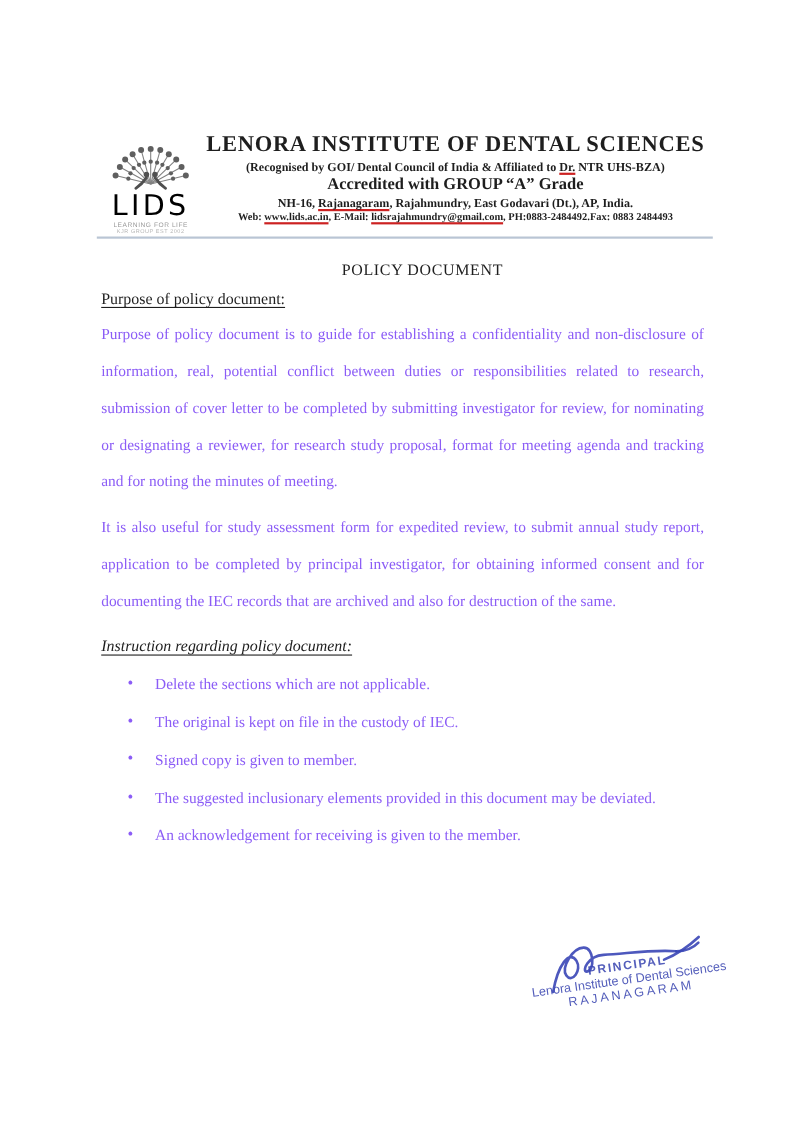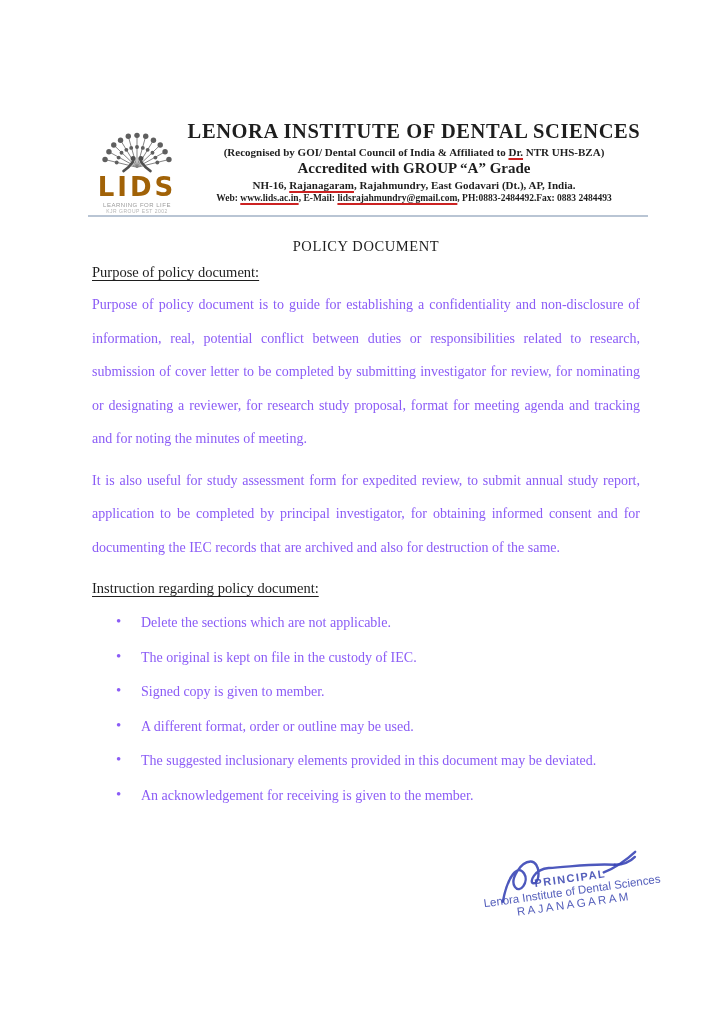--- a/index.html
+++ b/index.html
@@ -12,52 +12,52 @@
     font-family:"Liberation Serif","DejaVu Serif",serif;
     color:#1e1e1e;
     overflow:hidden;
   }
 
   
   .header { position:absolute; left:88px; top:116px; width:554px; display:flex; }
   .logo-block { width:98px; flex:0 0 98px; text-align:center; }
   .logo-acronym {
     font-family:"DejaVu Sans","Liberation Sans",sans-serif;
-    font-weight:bold; font-size:26px; letter-spacing:3px;
-    color:#a16207; line-height:1; margin-top:-2px;
+    font-weight:normal; font-size:26px; letter-spacing:3px;
+    color:#000000; line-height:1; margin-top:-2px;
   }
   .logo-tagline { font-family:"Liberation Sans",sans-serif; font-size:6px; color:#9a9a9a; letter-spacing:0.5px; margin-top:2px; }
   .logo-subtagline { font-family:"Liberation Sans",sans-serif; font-size:5px; color:#b5b5b5; letter-spacing:0.5px; }
 
   .header-text { flex:1; text-align:center; padding-top:4px; }
   .institute-name { font-size:20.5px; font-weight:bold; letter-spacing:0.6px; white-space:nowrap; }
   .recognition { font-size:11px; font-weight:bold; margin-top:3px; }
   .accreditation { font-size:15px; font-weight:bold; margin-top:2px; }
   .address { font-size:11px; font-weight:bold; margin-top:2px; }
   .contact { font-size:9.5px; font-weight:bold; margin-top:2px; }
   .sp-red { text-decoration:underline; text-decoration-color:#c22; text-decoration-thickness:1.5px; text-underline-offset:2px; }
 
   .divider { position:absolute; left:88px; top:215px; width:560px; border-top:2px solid #b9c5d4; }
 
   
   .doc-title {
-    position:absolute; left:92px; top:238px; width:548px;
+    position:absolute; left:110px; top:238px; width:548px;
     text-align:center; font-size:14.5px; letter-spacing:0.6px;
   }
   .content { position:absolute; left:92px; top:264px; width:548px; }
   .section-heading {
     font-size:14.5px; text-decoration:underline;
     text-underline-offset:3px; text-decoration-thickness:1px;
   }
   .para {
     margin-top:8px; text-align:justify;
     font-size:14px; line-height:33.5px; color:#8b5cf6;
   }
   .para.first { margin-top:7px; }
-  .heading-2 { margin-top:16px; }
+  .heading-2 { margin-top:16px;font-style:italic; }
   .bullet-list { list-style:none; margin-top:15px; }
   .bullet-list li {
     position:relative; padding-left:49px;
     font-size:14px; line-height:21px; margin-bottom:13.5px; color:#8b5cf6;
   }
   .bullet-list li::before {
     content:"\2022"; position:absolute; left:24px; top:-1px; font-size:15px;
   }
 
   
@@ -151,21 +151,20 @@
   <div class="content">
     <div class="section-heading">Purpose of policy document:</div>
     <p class="para first">Purpose of policy document is to guide for establishing a confidentiality and non-disclosure of information, real, potential conflict between duties or responsibilities related to research, submission of cover letter to be completed by submitting investigator for review, for nominating or designating a reviewer, for research study proposal, format for meeting agenda and tracking and for noting the minutes of meeting.</p>
     <p class="para">It is also useful for study assessment form for expedited review, to submit annual study report, application to be completed by principal investigator, for obtaining informed consent and for documenting the IEC records that are archived and also for destruction of the same.</p>
 
     <div class="section-heading heading-2">Instruction regarding policy document:</div>
     <ul class="bullet-list">
       <li>Delete the sections which are not applicable.</li>
       <li>The original is kept on file in the custody of IEC.</li>
       <li>Signed copy is given to member.</li>
-      <li>A different format, order or outline may be used.</li>
       <li>The suggested inclusionary elements provided in this document may be deviated.</li>
       <li>An acknowledgement for receiving is given to the member.</li>
     </ul>
   </div>
 
   <div class="stamp">
     <svg class="signature" viewBox="0 0 168 58">
       <g fill="none" stroke="rgba(58,70,182,0.9)" stroke-width="2.4" stroke-linecap="round">
         <path d="M8 46 C 16 22, 28 10, 33 21 C 37 30, 26 41, 22 33 C 18 25, 31 9, 41 10 C 51 11, 48 33, 41 32 C 36 31, 44 18, 58 19 C 78 21, 100 20, 124 25"></path>
         <path d="M112 31 C 124 28, 136 22, 146 15"></path>

